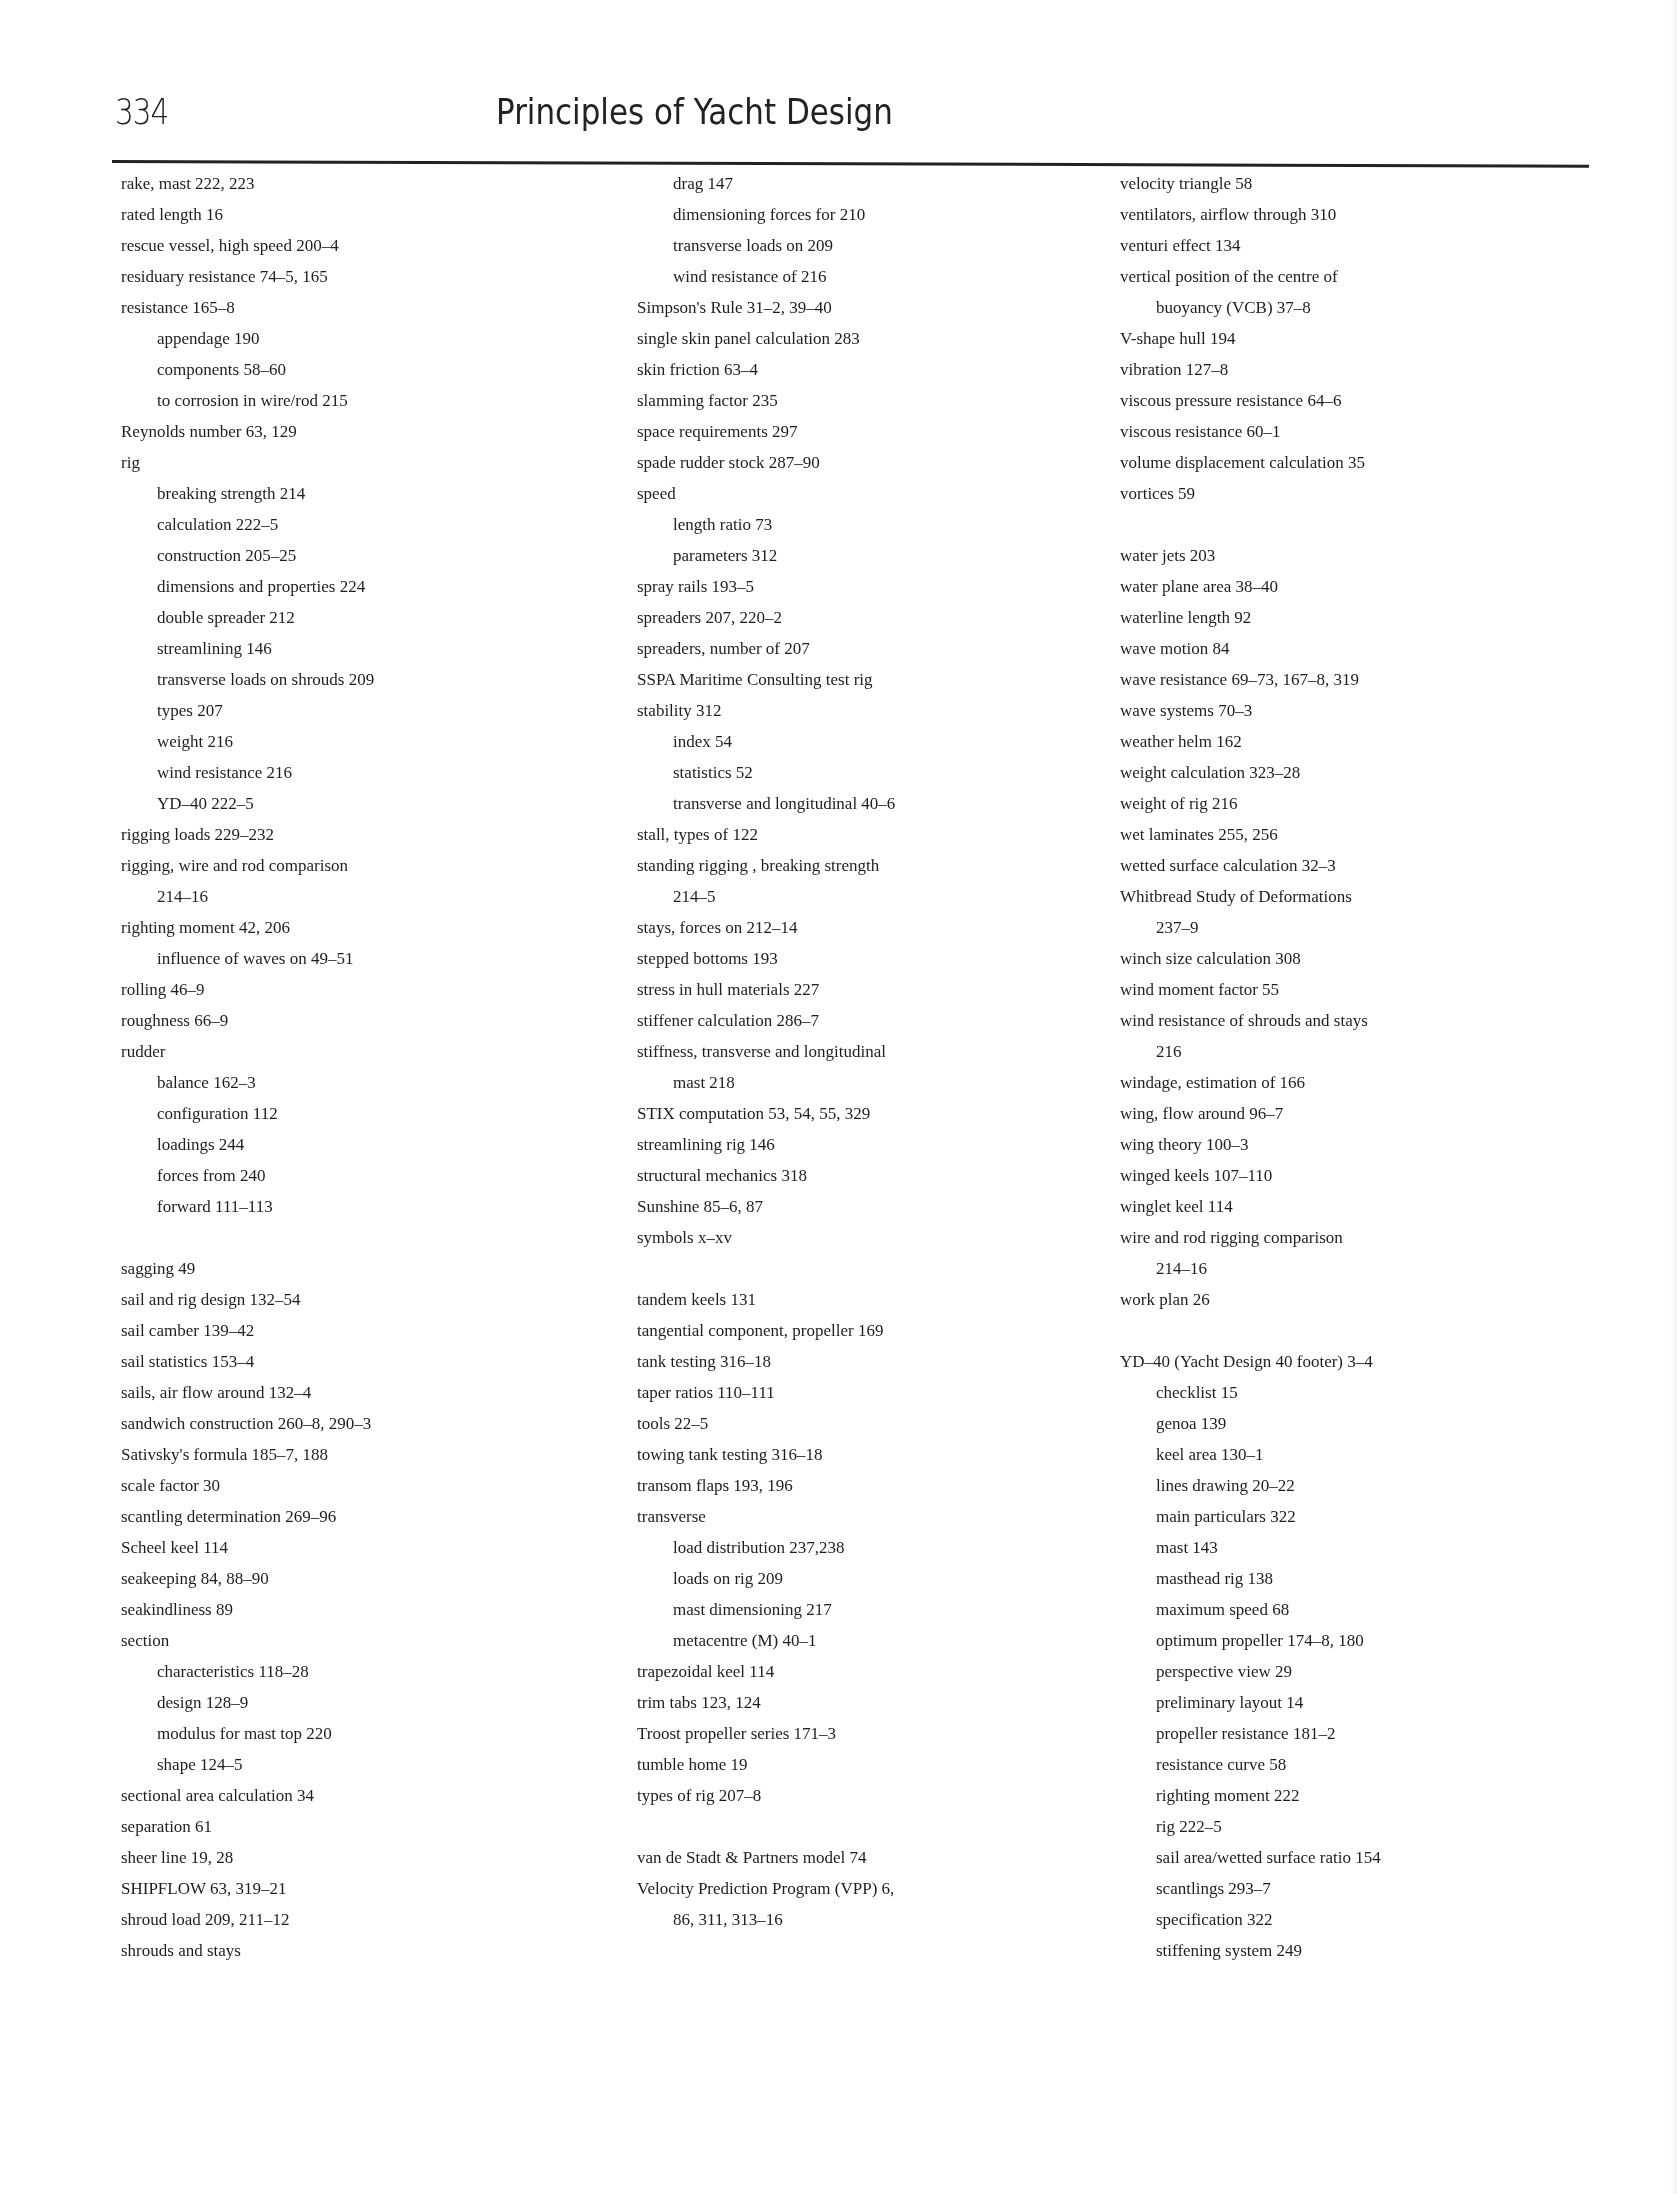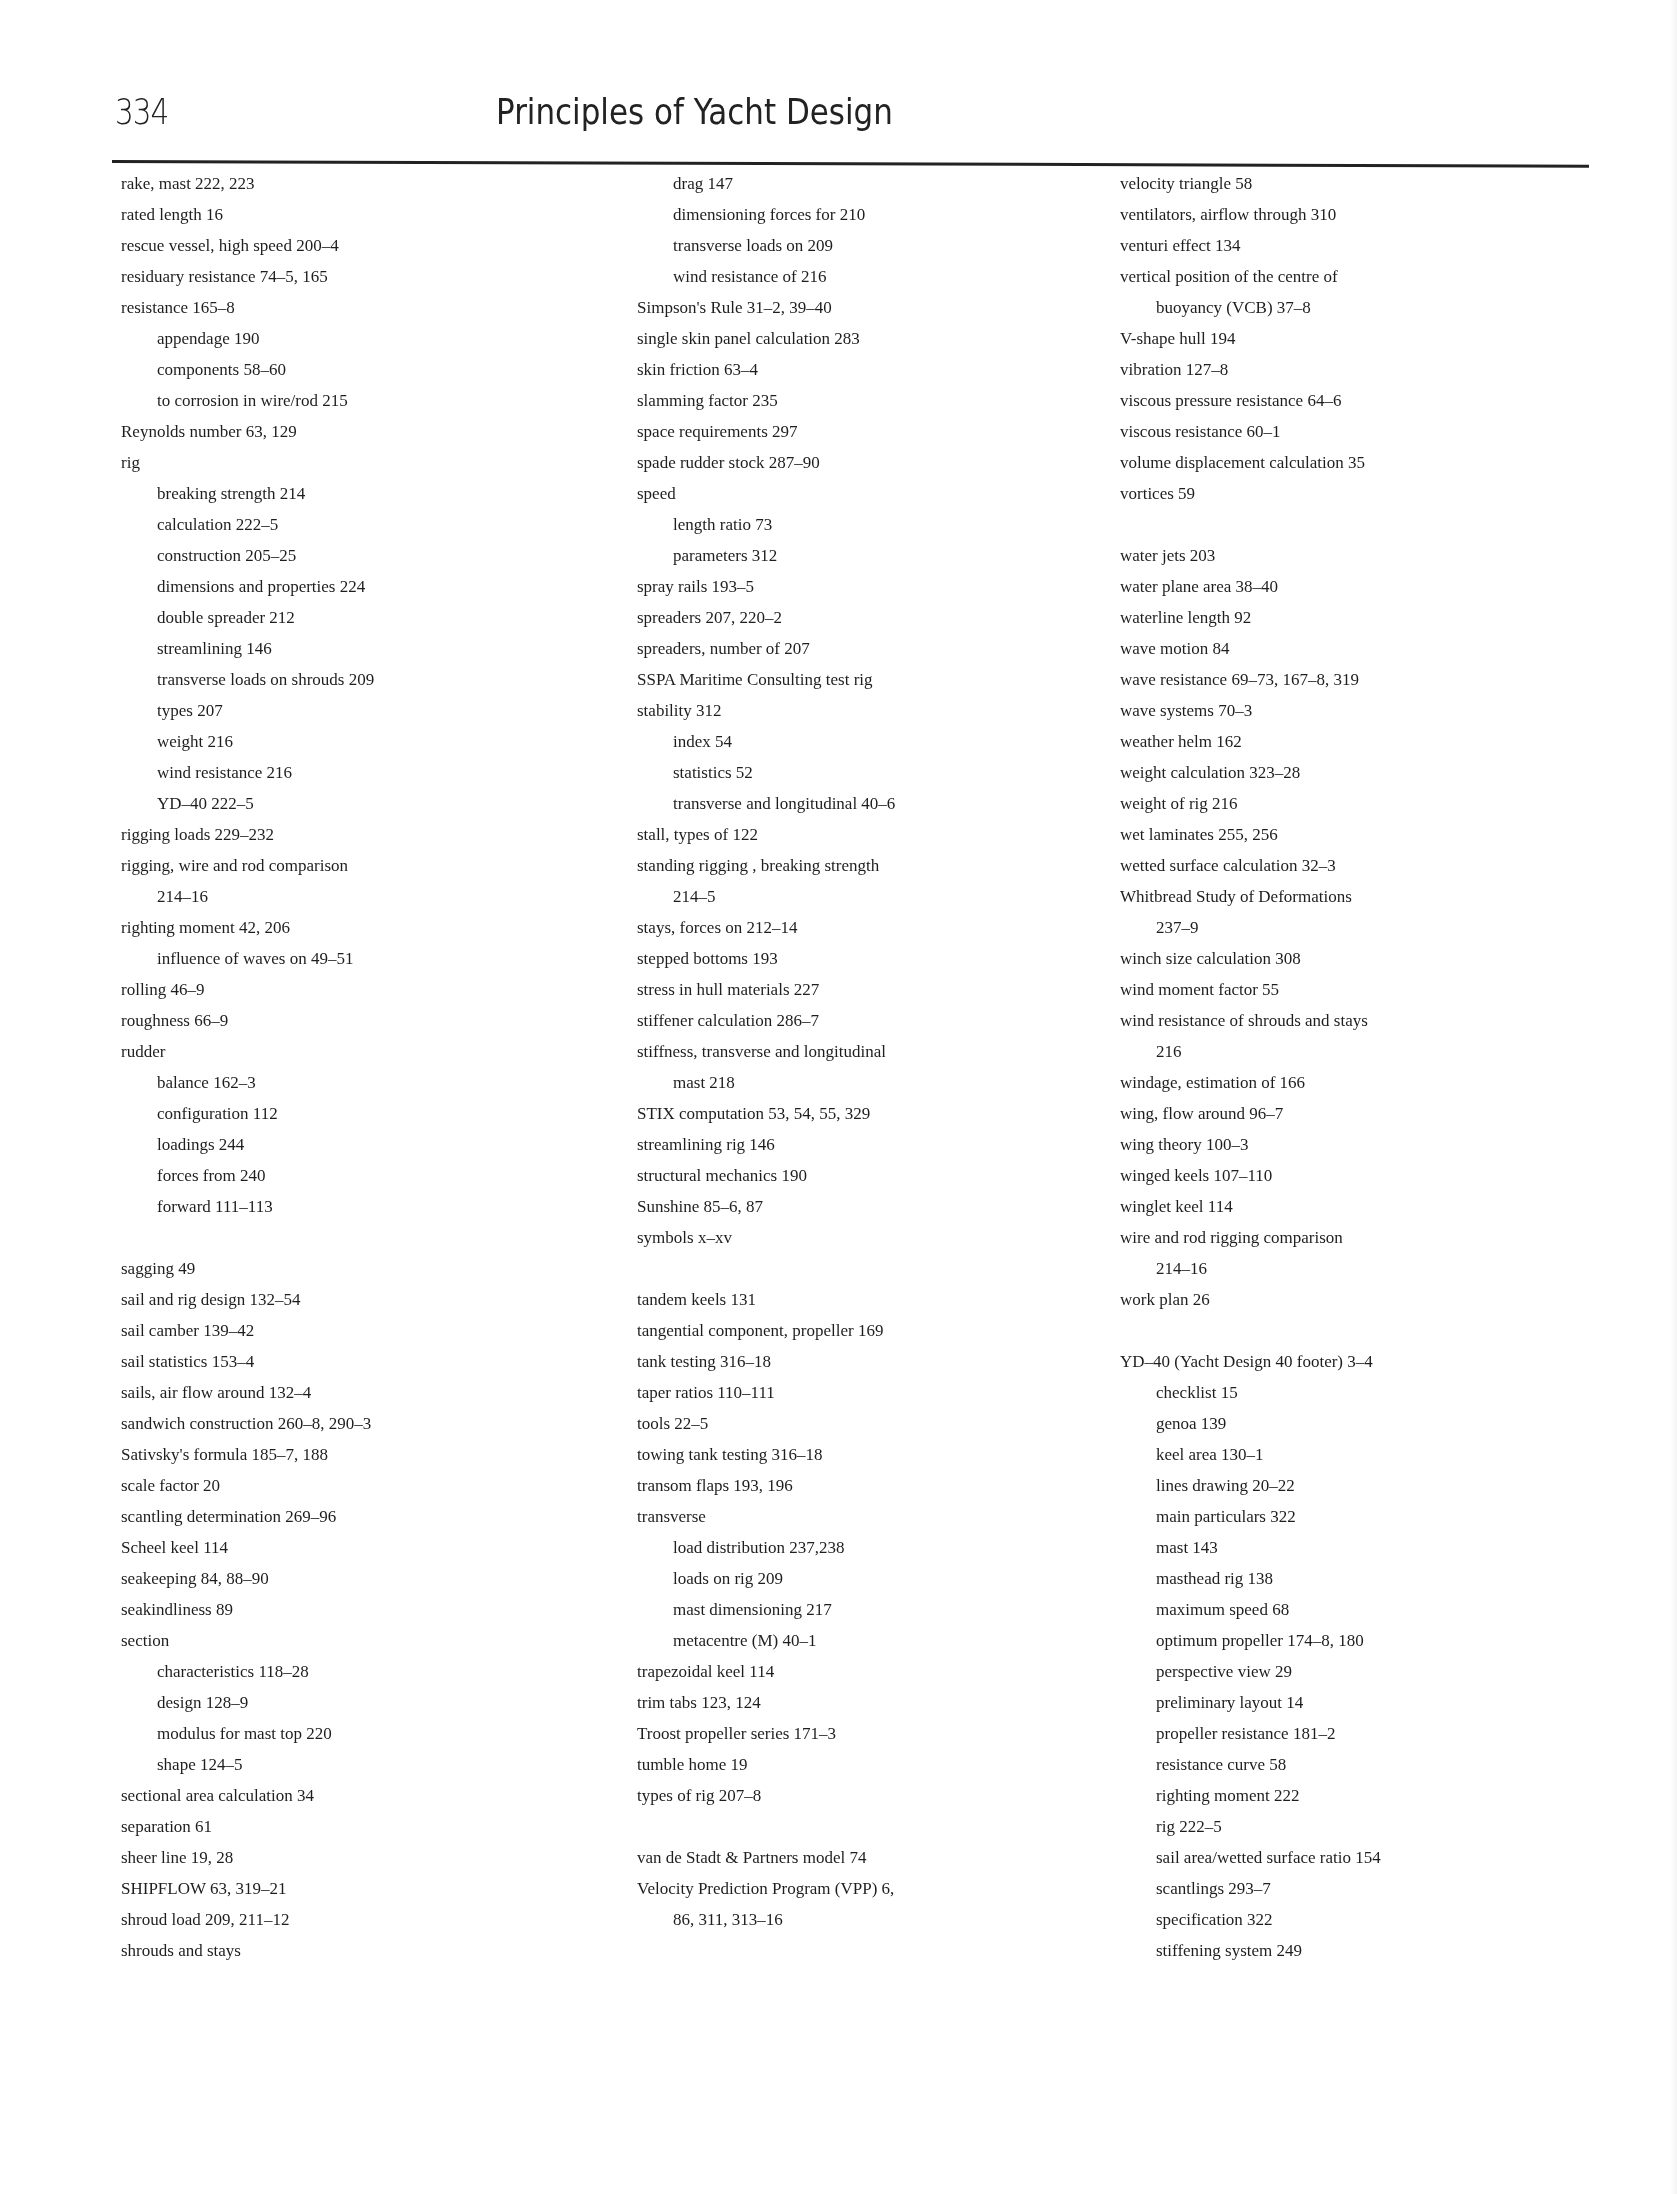--- a/index.html
+++ b/index.html
@@ -63,21 +63,21 @@
     <div class="entry sub">forces from 240</div>
     <div class="entry sub">forward 111–113</div>
     <div class="gap"></div>
     <div class="entry">sagging 49</div>
     <div class="entry">sail and rig design 132–54</div>
     <div class="entry">sail camber 139–42</div>
     <div class="entry">sail statistics 153–4</div>
     <div class="entry">sails, air flow around 132–4</div>
     <div class="entry">sandwich construction 260–8, 290–3</div>
     <div class="entry">Sativsky's formula 185–7, 188</div>
-    <div class="entry">scale factor 20</div>
+    <div class="entry">scale factor 30</div>
     <div class="entry">scantling determination 269–96</div>
     <div class="entry">Scheel keel 114</div>
     <div class="entry">seakeeping 84, 88–90</div>
     <div class="entry">seakindliness 89</div>
     <div class="entry">section</div>
     <div class="entry sub">characteristics 118–28</div>
     <div class="entry sub">design 128–9</div>
     <div class="entry sub">modulus for mast top 220</div>
     <div class="entry sub">shape 124–5</div>
     <div class="entry">sectional area calculation 34</div>
@@ -113,21 +113,21 @@
     <div class="entry">standing rigging , breaking strength</div>
     <div class="entry cont">214–5</div>
     <div class="entry">stays, forces on 212–14</div>
     <div class="entry">stepped bottoms 193</div>
     <div class="entry">stress in hull materials 227</div>
     <div class="entry">stiffener calculation 286–7</div>
     <div class="entry">stiffness, transverse and longitudinal</div>
     <div class="entry cont">mast 218</div>
     <div class="entry">STIX computation 53, 54, 55, 329</div>
     <div class="entry">streamlining rig 146</div>
-    <div class="entry">structural mechanics 190</div>
+    <div class="entry">structural mechanics 318</div>
     <div class="entry">Sunshine 85–6, 87</div>
     <div class="entry">symbols x–xv</div>
     <div class="gap"></div>
     <div class="entry">tandem keels 131</div>
     <div class="entry">tangential component, propeller 169</div>
     <div class="entry">tank testing 316–18</div>
     <div class="entry">taper ratios 110–111</div>
     <div class="entry">tools 22–5</div>
     <div class="entry">towing tank testing 316–18</div>
     <div class="entry">transom flaps 193, 196</div>

